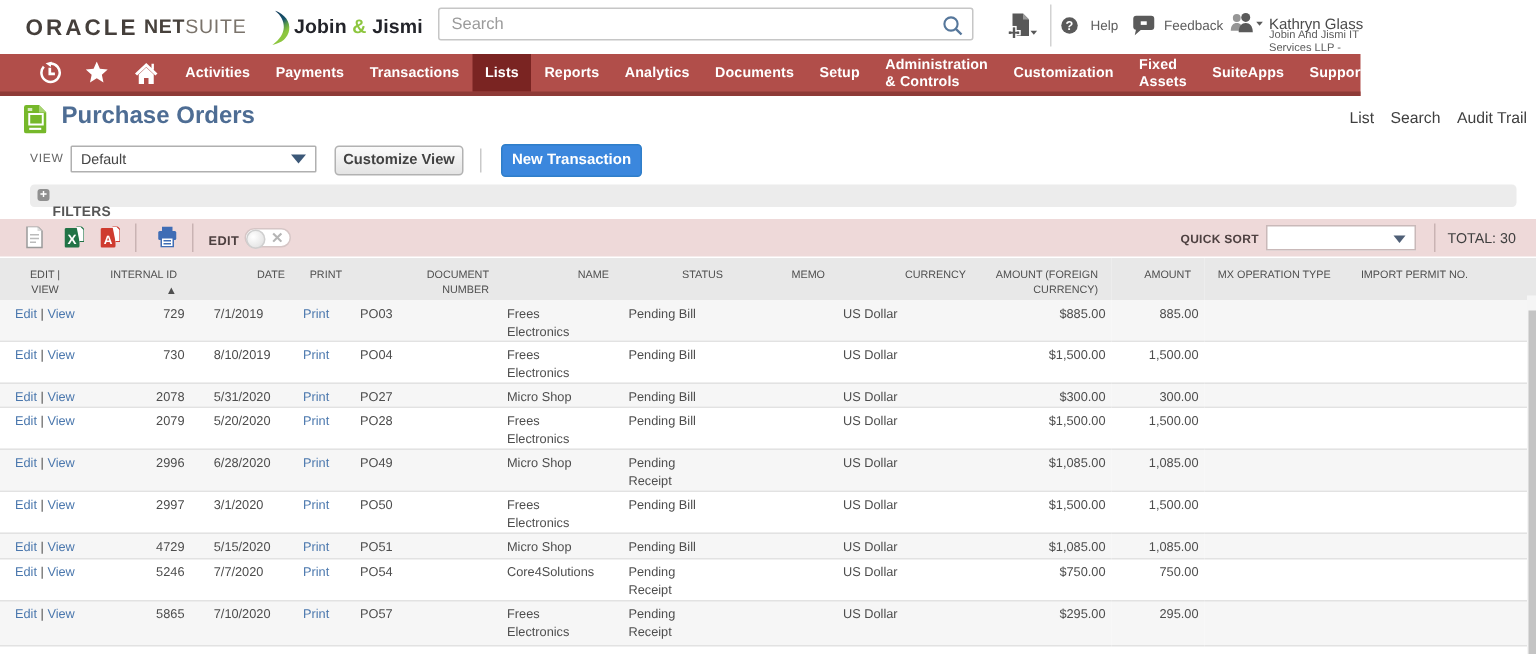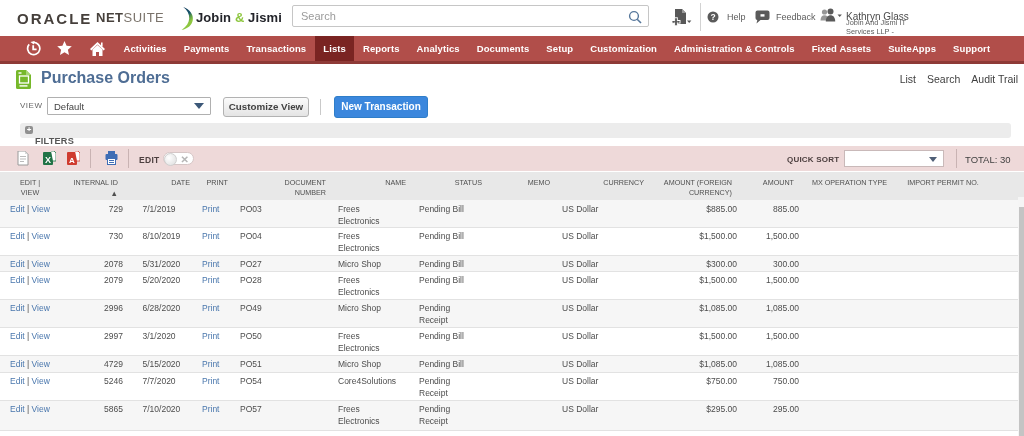--- a/index.html
+++ b/index.html
@@ -25,21 +25,21 @@
 #tbdivider { position:absolute; left:700px; top:3px; width:1px; height:28px; background:#d2d2d2; }
 #helpgrp { position:absolute; left:707px; top:11px; }
 #helptext { position:absolute; left:727px; top:12px; font-size:9px; color:#5d5d5d; }
 #fbicon { position:absolute; left:755px; top:9px; }
 #fbtext { position:absolute; left:776px; top:12px; font-size:9px; color:#5d5d5d; }
 #usericon { position:absolute; left:820px; top:8px; }
 #username { position:absolute; left:846px; top:11px; font-size:10px; color:#4a4a4a; }
 #userrole { position:absolute; left:846px; top:17.5px; font-size:7.4px; color:#5c5c5c; }
 
 
-#nav { position:absolute; left:0; top:36px; width:1024px; height:28px; background:#b14e4a;
+#nav { position:absolute; left:0; top:36px; width:907px; height:28px; background:#b14e4a;
   border-bottom:3px solid #8e3a37; }
 #nav .icn { position:absolute; top:0; height:25px; display:flex; align-items:center; }
 #menu { position:absolute; left:115px; top:0; height:25px; display:flex; align-items:center; }
 #menu a { color:#fff; font-weight:bold; font-size:9.5px; padding:0 8.5px; height:25px;
   display:flex; align-items:center; text-decoration:none; letter-spacing:0.1px; }
 #menu a.active { background:#7a2422; }
 
 
 #titleicon { position:absolute; left:16px; top:70px; }
 #title { position:absolute; left:41px; top:69px; font-size:16px; font-weight:bold; color:#4e6d94;text-align:center; }
@@ -182,22 +182,22 @@
   </div>
   <div id="menu">
     <a>Activities</a>
       <a>Payments</a>
       <a>Transactions</a>
       <a class="active">Lists</a>
       <a>Reports</a>
       <a>Analytics</a>
       <a>Documents</a>
       <a>Setup</a>
+      <a>Administration &amp; Controls</a>
       <a>Customization</a>
-      <a>Administration &amp; Controls</a>
       <a>Fixed Assets</a>
       <a>SuiteApps</a>
       <a>Support</a>
   </div>
 </div>
 
 <svg id="titleicon" width="15" height="19" viewBox="0 0 15 19">
   <path d="M1.5 0 H10 L15 5 V17.5 A1.5 1.5 0 0 1 13.5 19 H1.5 A1.5 1.5 0 0 1 0 17.5 V1.5 A1.5 1.5 0 0 1 1.5 0 Z" fill="#76b82a"></path>
   <path d="M10 0 L15 5 H10 Z" fill="#a8d473"></path>
   <rect x="3.5" y="6" width="9" height="7" fill="none" stroke="#fff" stroke-width="1.3"></rect>

